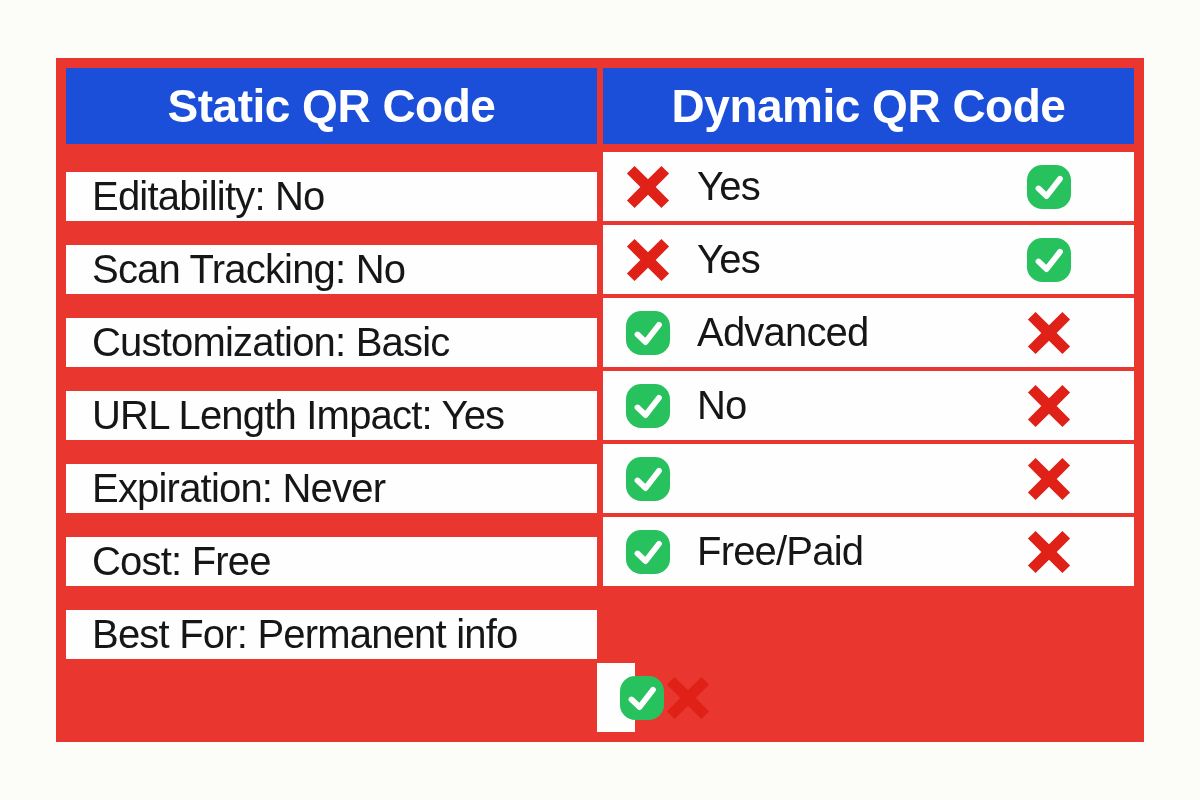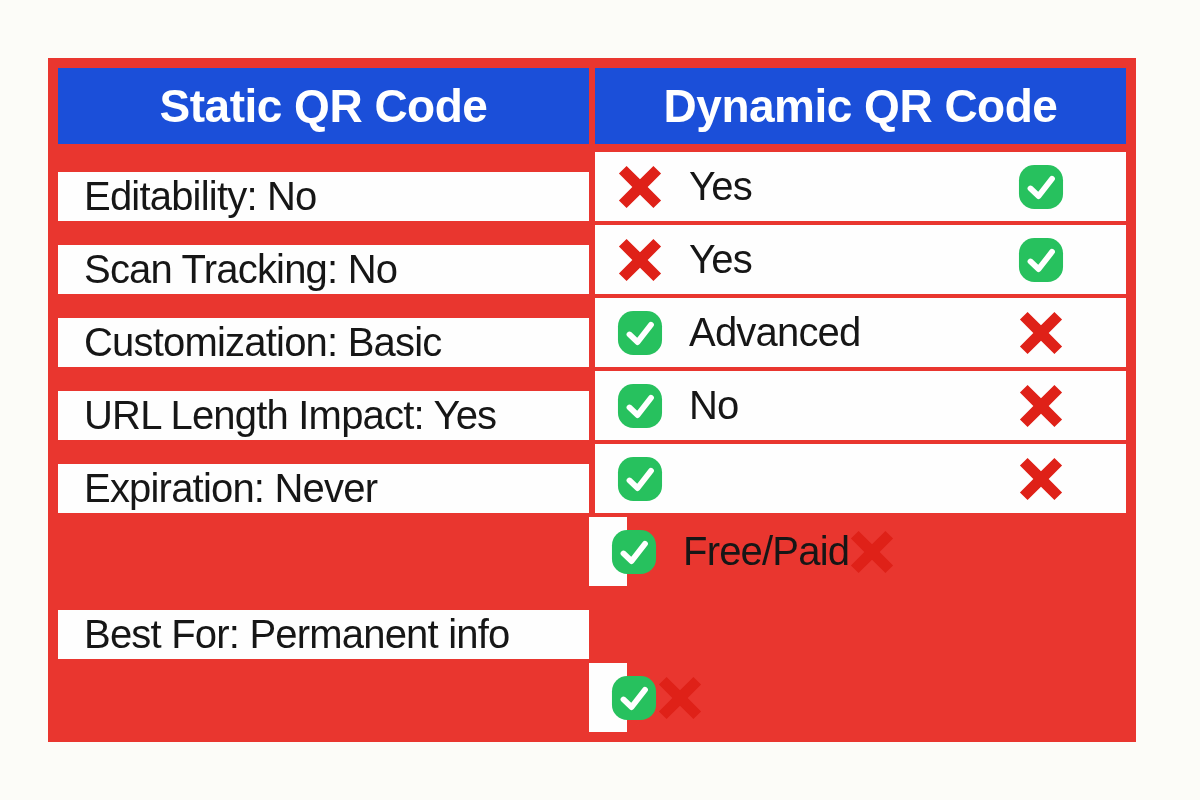--- a/index.html
+++ b/index.html
@@ -9,21 +9,21 @@
     --text:#161616;
     --page-bg:#fcfcf8;
   }
   *{ box-sizing:border-box; margin:0; padding:0; }
   body{ font-family:"Liberation Sans", sans-serif; }
   .stage{
     position:relative; width:1200px; height:800px;
     background:var(--page-bg); overflow:hidden;
   }
   .cmp-table{
-    position:absolute; left:48px; top:58px; width:1088px; height:684px;
+    position:absolute; left:56px; top:58px; width:1088px; height:684px;
     background:var(--red); border:10px solid var(--red);
     display:flex; flex-direction:column;
   }
   .header-row{
     flex:0 0 84px;
     display:grid; grid-template-columns:1fr 6px 1fr;
   }
   .header-cell{
     background:var(--blue); margin-bottom:8px;
     display:flex; align-items:center; justify-content:center;
@@ -139,20 +139,23 @@
             <svg viewBox="0 0 48 48" class="icon">
               <rect x="1" y="1" width="46" height="46" rx="16" fill="#27c15e"></rect>
               <path d="M13 25.5 L21.5 33.5 L35.5 15.5" stroke="#ffffff" stroke-width="6" fill="none" stroke-linecap="round" stroke-linejoin="round"></path>
             </svg>
             <svg viewBox="0 0 48 48" class="icon trail">
               <path d="M10 2 L24 16 L38 2 L46 10 L32 24 L46 38 L38 46 L24 32 L10 46 L2 38 L16 24 L2 10 Z" fill="#df2118"></path>
             </svg>
           </div>
         </div>
         <div class="row">
+          <div class="cell cell-static">
+            <span>Cost: Free</span>
+          </div>
           <div class="col-divider"></div>
           <div class="cell cell-dynamic">
             <svg viewBox="0 0 48 48" class="icon">
               <rect x="1" y="1" width="46" height="46" rx="16" fill="#27c15e"></rect>
               <path d="M13 25.5 L21.5 33.5 L35.5 15.5" stroke="#ffffff" stroke-width="6" fill="none" stroke-linecap="round" stroke-linejoin="round"></path>
             </svg>
             <span class="value">Free/Paid</span>
             <svg viewBox="0 0 48 48" class="icon trail">
               <path d="M10 2 L24 16 L38 2 L46 10 L32 24 L46 38 L38 46 L24 32 L10 46 L2 38 L16 24 L2 10 Z" fill="#df2118"></path>
             </svg>

